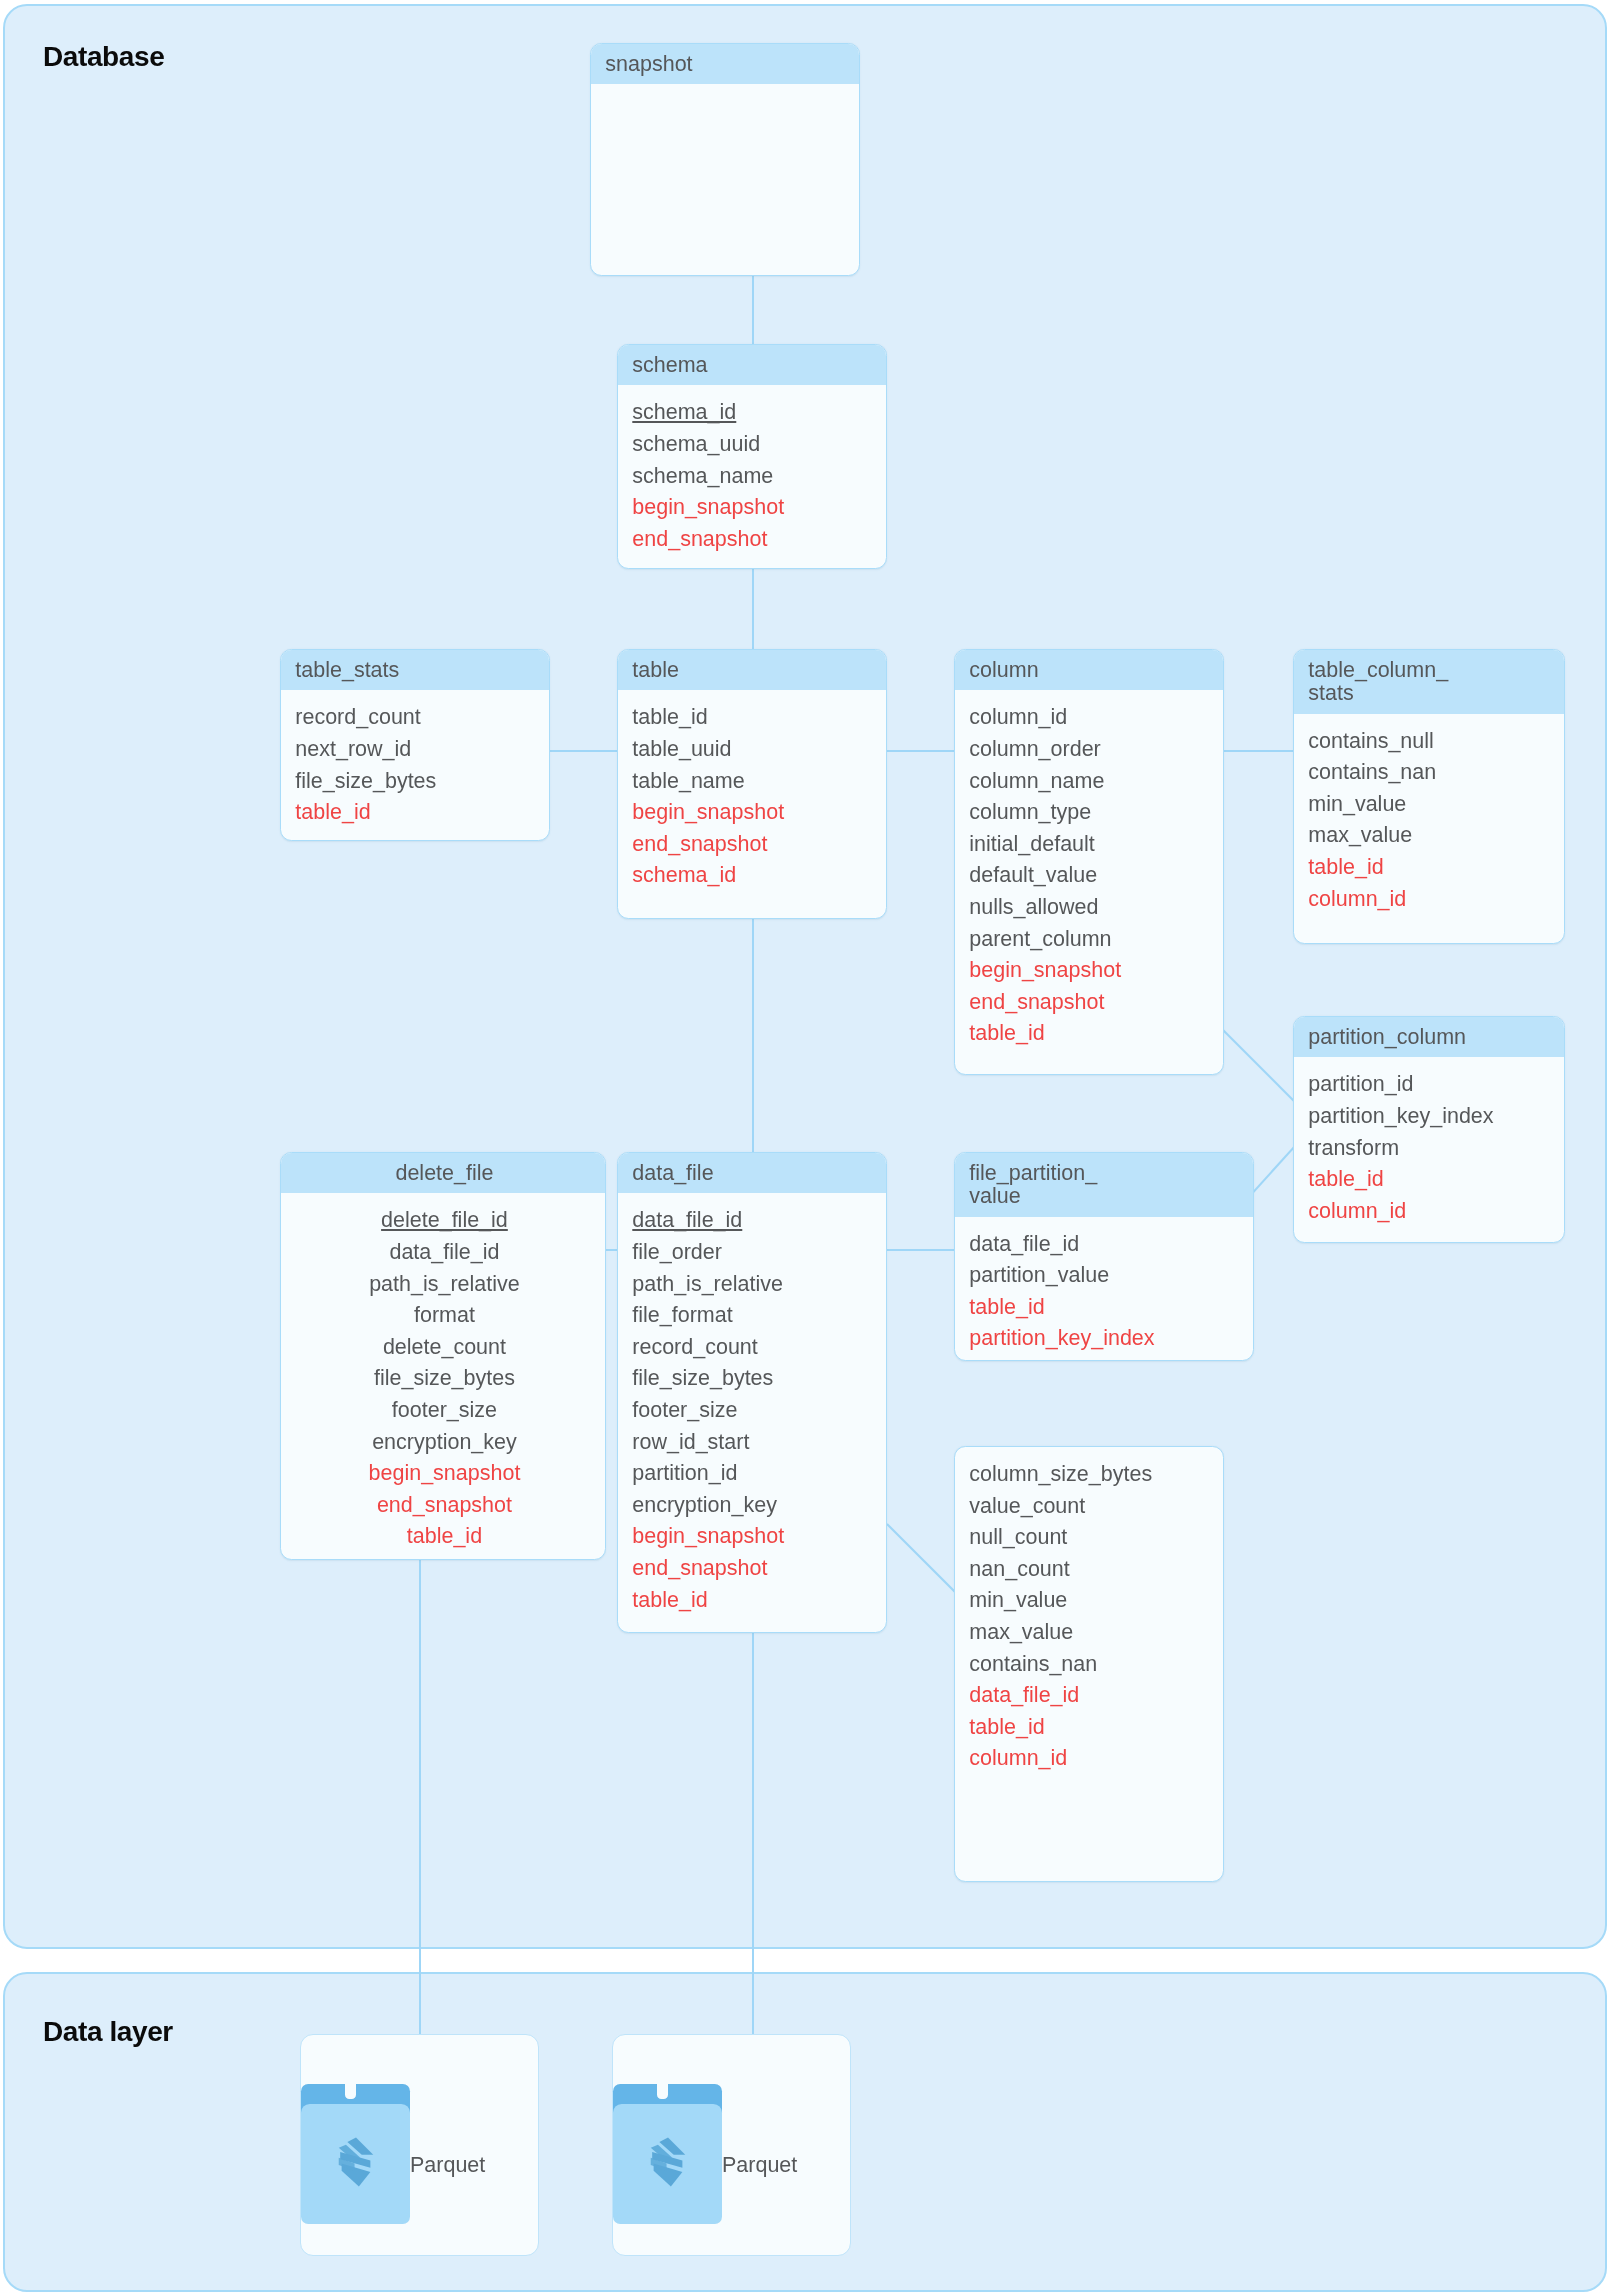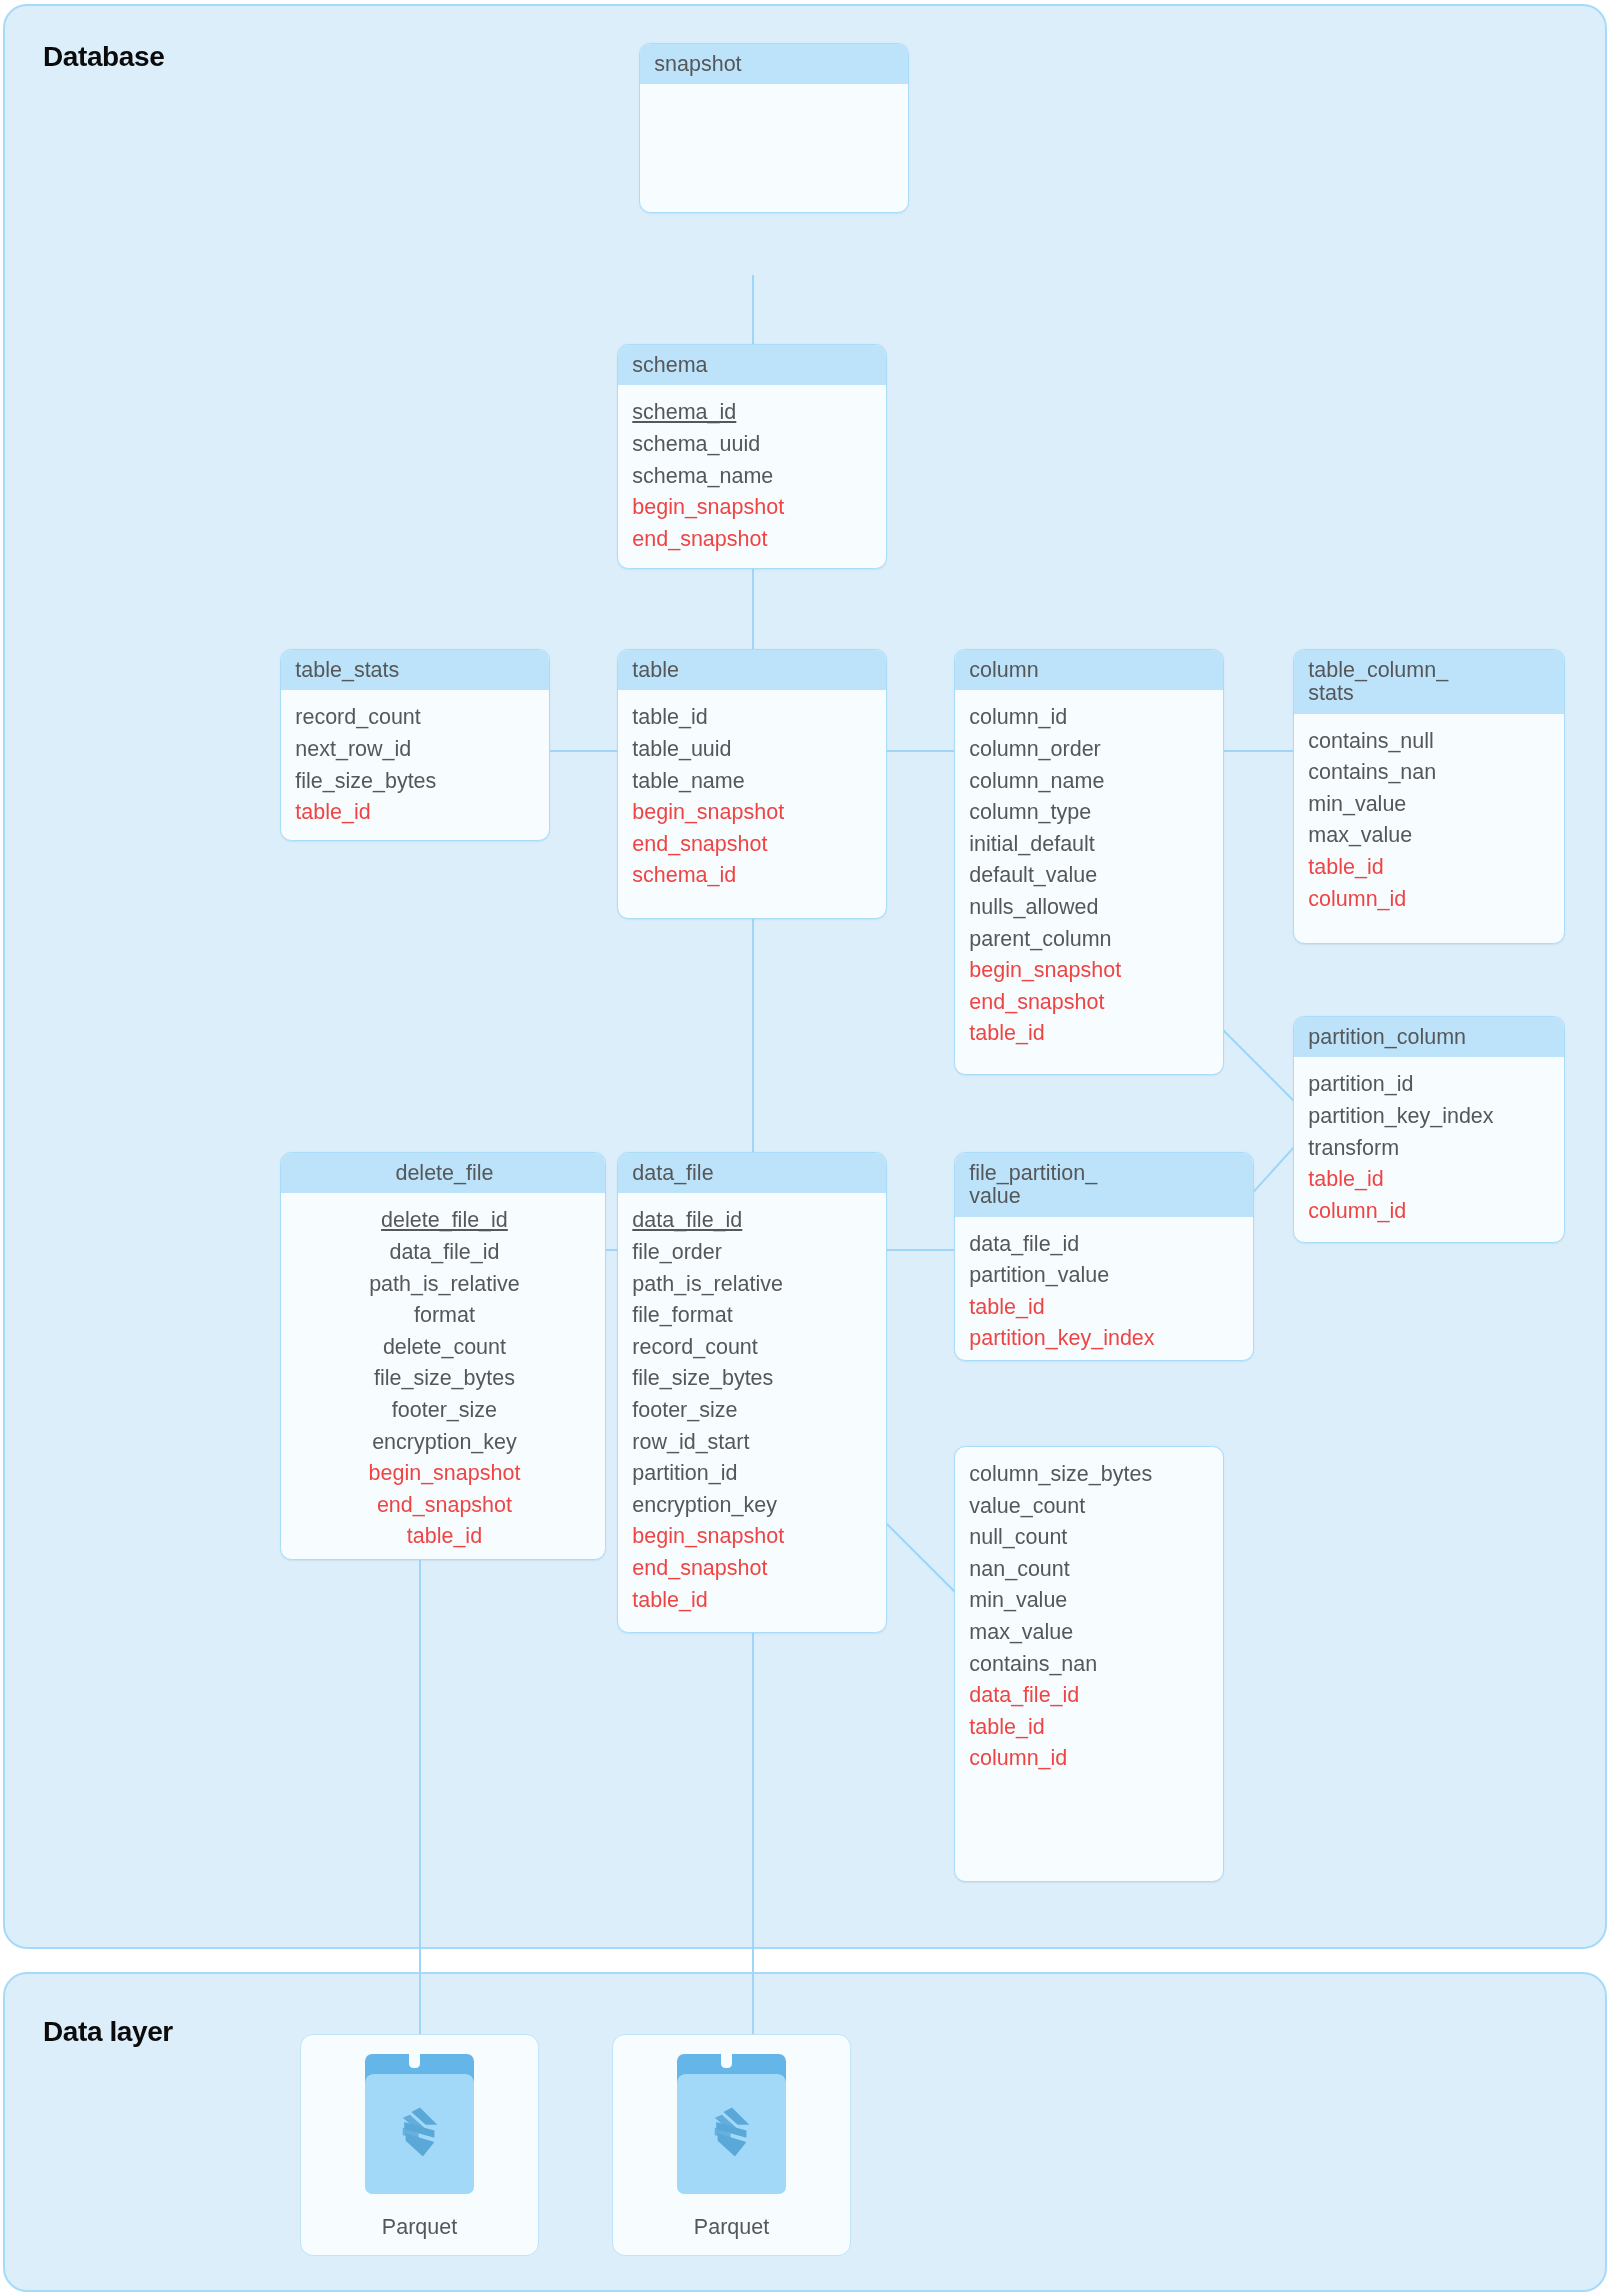--- a/index.html
+++ b/index.html
@@ -70,21 +70,21 @@
   .field.fk{color:#ef4444;}
 
   
   .parquet-card{
     position:absolute;
     background:#f7fcfe;
     border:1.4px solid #bfe4fa;
     border-radius:13px;
     box-sizing:border-box;
     display:flex;
-    flex-direction:column;
+    flex-direction:row;
     align-items:center;
     justify-content:flex-start;
     padding-top:18.6px;
   }
   .folder{
     position:relative;
     width:109px;height:140px;
   }
   .folder-tab{
     position:absolute;left:0;top:0;width:109px;height:37px;
@@ -146,21 +146,21 @@
   </svg>
 
   <svg class="edge-diag" style="left:887px;top:1524px;width:93px;height:93px;" viewBox="0 0 130 130" width="93" height="93">
     <line x1="0" y1="0" x2="100" y2="100"></line>
   </svg>
 
   <div class="edge v" style="left:419px;top:1558px;height:477px;"></div>
 
   <div class="edge v" style="left:752px;top:1631px;height:404px;"></div>
 
-  <div class="entity" style="left:639px;top:43px;width:270px;height:170px;">
+  <div class="entity" style="left:590px;top:43px;width:270px;height:233px;">
     <div class="entity-header">snapshot</div>
   </div>
 
   <div class="entity" style="left:617px;top:344px;width:270px;height:225px;">
     <div class="entity-header">schema</div>
     <div class="entity-body">
       <div class="field pk">schema_id</div>
       <div class="field">schema_uuid</div>
       <div class="field">schema_name</div>
       <div class="field fk">begin_snapshot</div>

